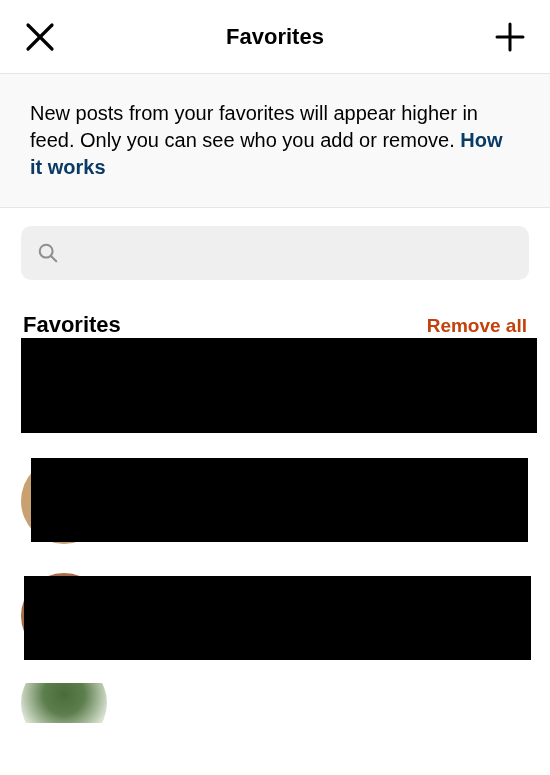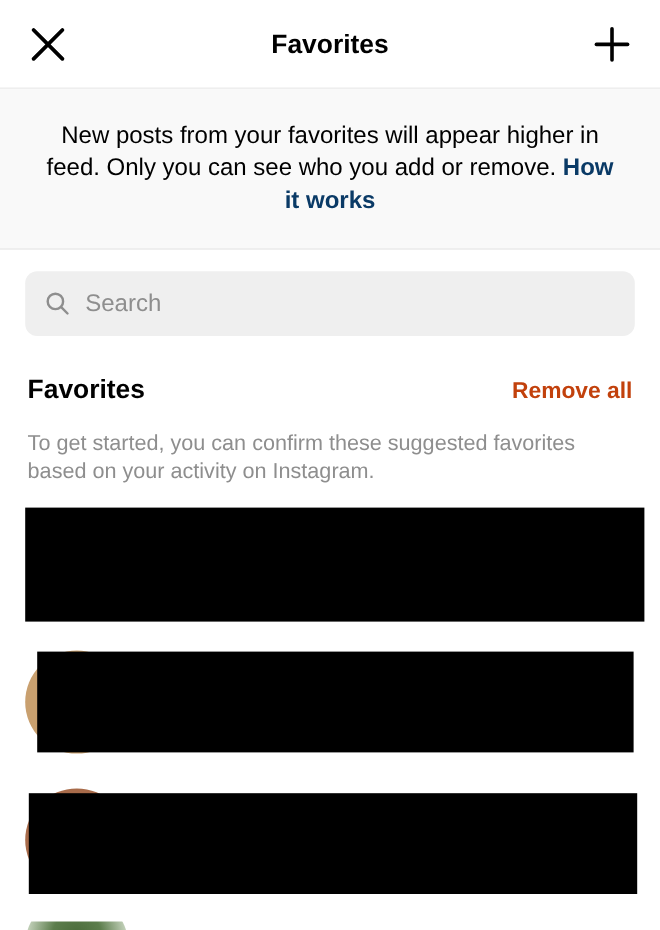--- a/index.html
+++ b/index.html
@@ -25,21 +25,21 @@
     }
     .icon-btn {
       cursor: pointer;
       display: flex;
       align-items: center;
       justify-content: center;
     }
     .info-banner {
       background: #f9f9f9;
       padding: 26px 30px;
-      text-align: center;
+      text-align: left;
       font-size: 20px;
       line-height: 1.35;
       color: #000;
       border-bottom: 1px solid #e6e6e6;
     }
     .how-it-works {
       color: #0a3a66;
       font-weight: 600;
       cursor: pointer;
     }
@@ -147,29 +147,27 @@
 <div class="info-banner">
   <span>New posts from your favorites will appear higher in feed. Only you can see who you add or remove. </span><span class="how-it-works">How it works</span>
 </div>
 
 <div class="content">
   <div class="search-wrap">
     <svg width="22" height="22" viewBox="0 0 24 24">
         <circle cx="10" cy="10" r="7" stroke="#8e8e8e" stroke-width="2.2" fill="none"></circle>
         <line x1="15.5" y1="15.5" x2="21" y2="21" stroke="#8e8e8e" stroke-width="2.2" stroke-linecap="round"></line>
       </svg>
-    <input class="search-input" type="text" placeholder="Search" style="">
   </div>
 
   <div class="section-head">
     <div class="section-title">Favorites</div>
     <div class="remove-all">Remove all</div>
   </div>
 
-  <div class="hint">To get started, you can confirm these suggested favorites based on your activity on Instagram.</div>
 
   <div class="list">
     <div class="row row1">
       <div class="redact"></div>
     </div>
     <div class="row row2">
       <div class="avatar"></div>
       <div class="redact"></div>
     </div>
     <div class="row row3">

